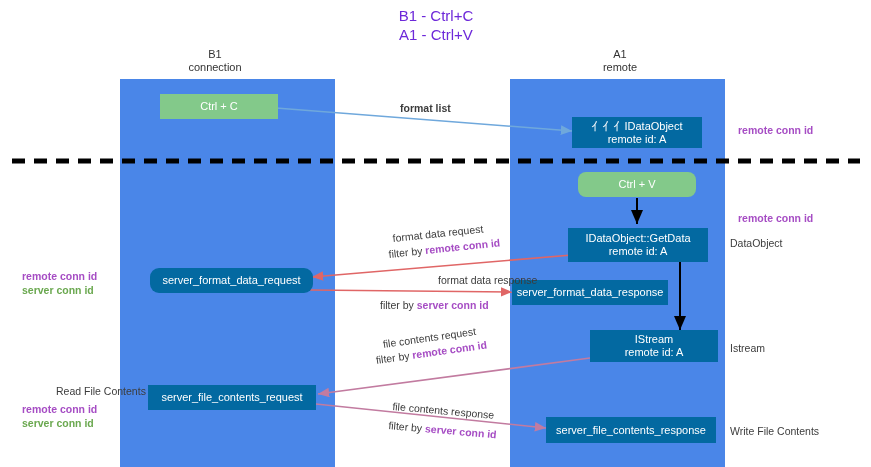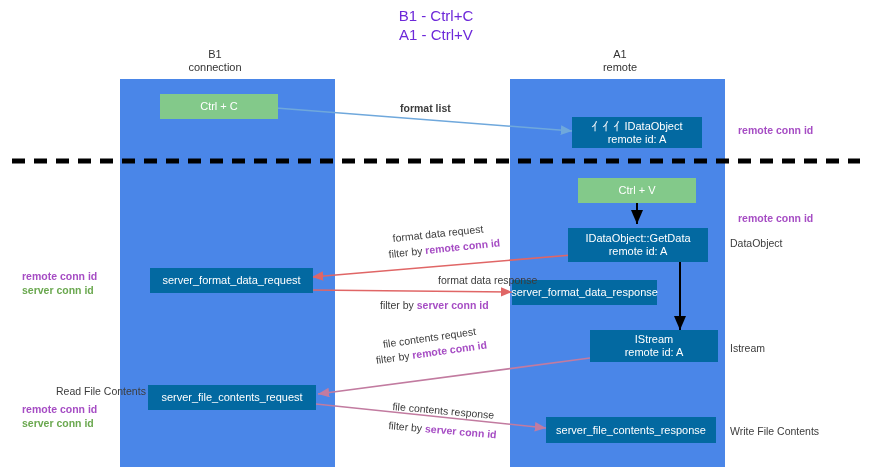--- a/index.html
+++ b/index.html
@@ -110,28 +110,28 @@
     <line x1="590" y1="358" x2="318" y2="394" stroke="#c27ba0" stroke-width="1.6" marker-end="url(#ah-pink)"></line>
 
     <line x1="316" y1="404" x2="546" y2="428" stroke="#c27ba0" stroke-width="1.6" marker-end="url(#ah-pink)"></line>
   </svg>
 
   <div class="node green" style="left:160px;top:94px;width:118px;height:25px;">Ctrl + C</div>
 
   <div class="node orange" style="left:572px;top:117px;width:130px;height:31px;">⺅⺅⺅IDataObject
 remote id: A</div>
 
-  <div class="node green" style="left:578px;top:178px;width:118px;height:25px;">Ctrl + V</div>
+  <div class="node green" style="left:578px;top:172px;width:118px;height:25px;border-radius:8px;">Ctrl + V</div>
 
   <div class="node orange" style="left:568px;top:228px;width:140px;height:34px;">IDataObject::GetData
 remote id: A</div>
 
-  <div class="node orange" style="left:150px;top:268px;width:163px;height:25px;">server_format_data_request</div>
+  <div class="node orange" style="left:150px;top:268px;width:163px;height:25px;border-radius:9px;">server_format_data_request</div>
 
-  <div class="node orange" style="left:512px;top:280px;width:145px;height:25px;">server_format_data_response</div>
+  <div class="node orange" style="left:512px;top:280px;width:156px;height:25px;">server_format_data_response</div>
 
   <div class="node orange" style="left:590px;top:330px;width:128px;height:32px;">IStream
 remote id: A</div>
 
   <div class="node orange" style="left:148px;top:385px;width:168px;height:25px;">server_file_contents_request</div>
 
   <div class="node orange" style="left:546px;top:417px;width:170px;height:26px;">server_file_contents_response</div>
 
   <div class="elabel" style="left:400px;top:102px;font-weight:bold;">format list</div>
 

